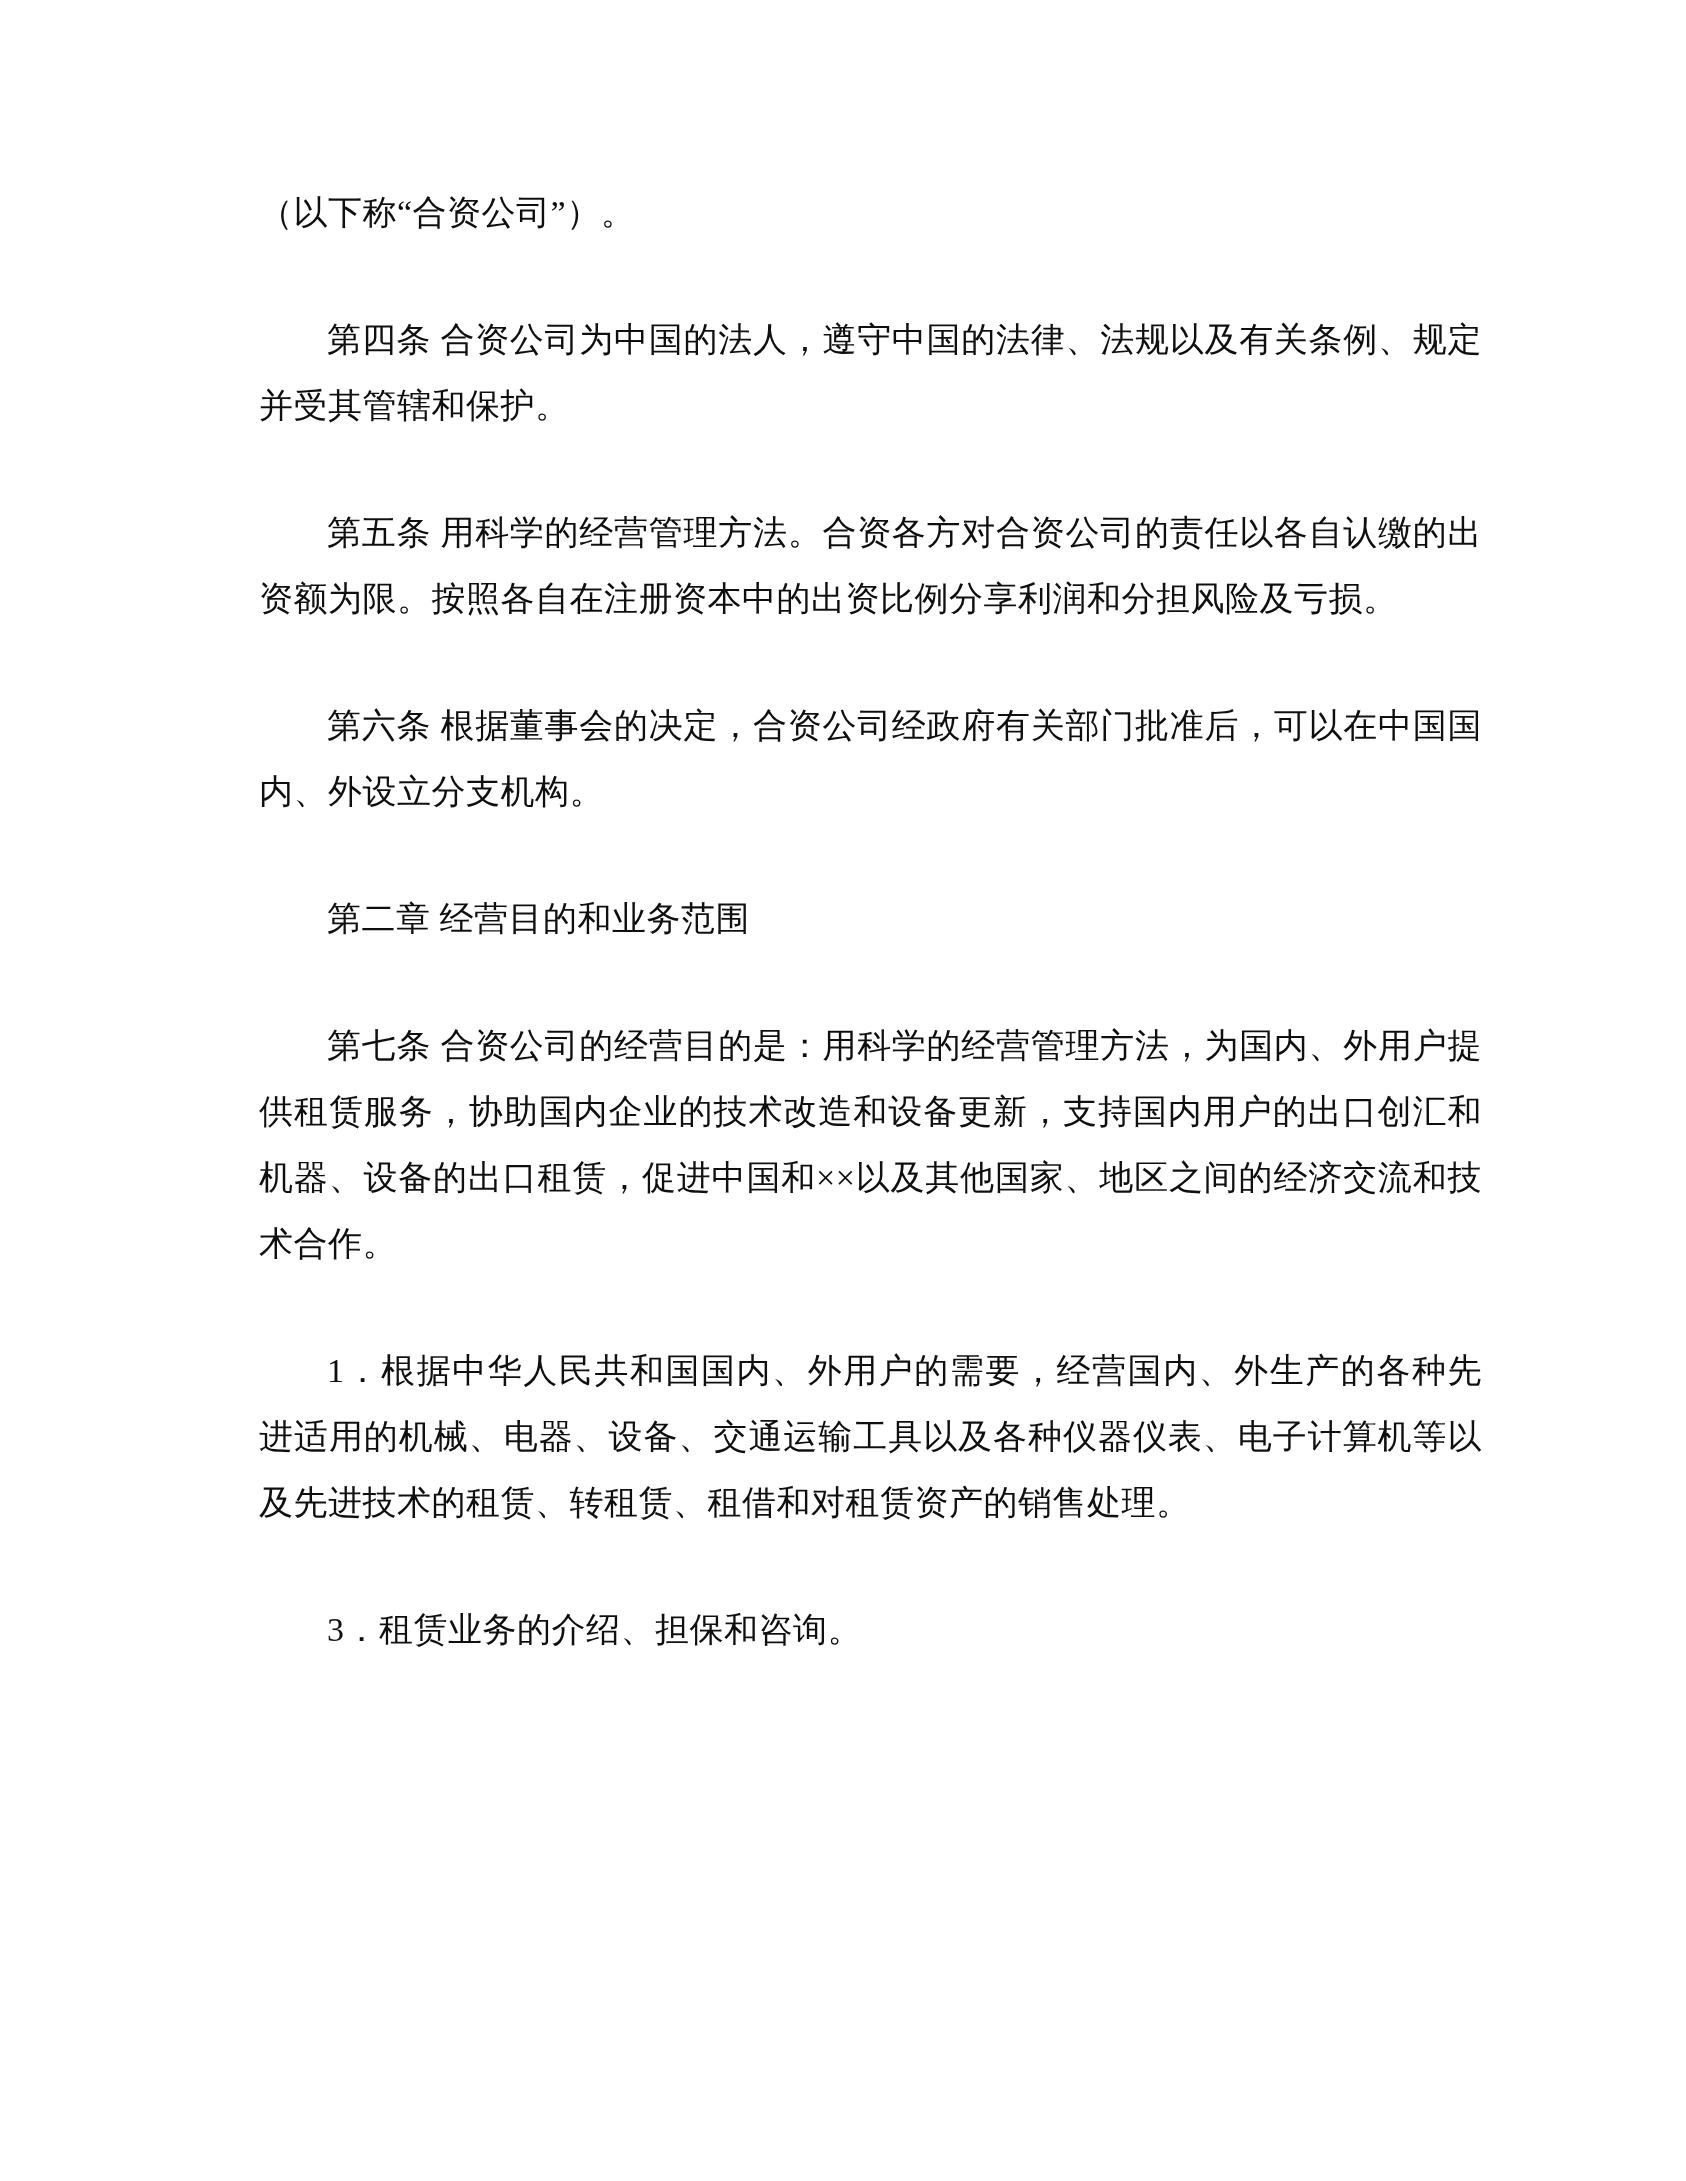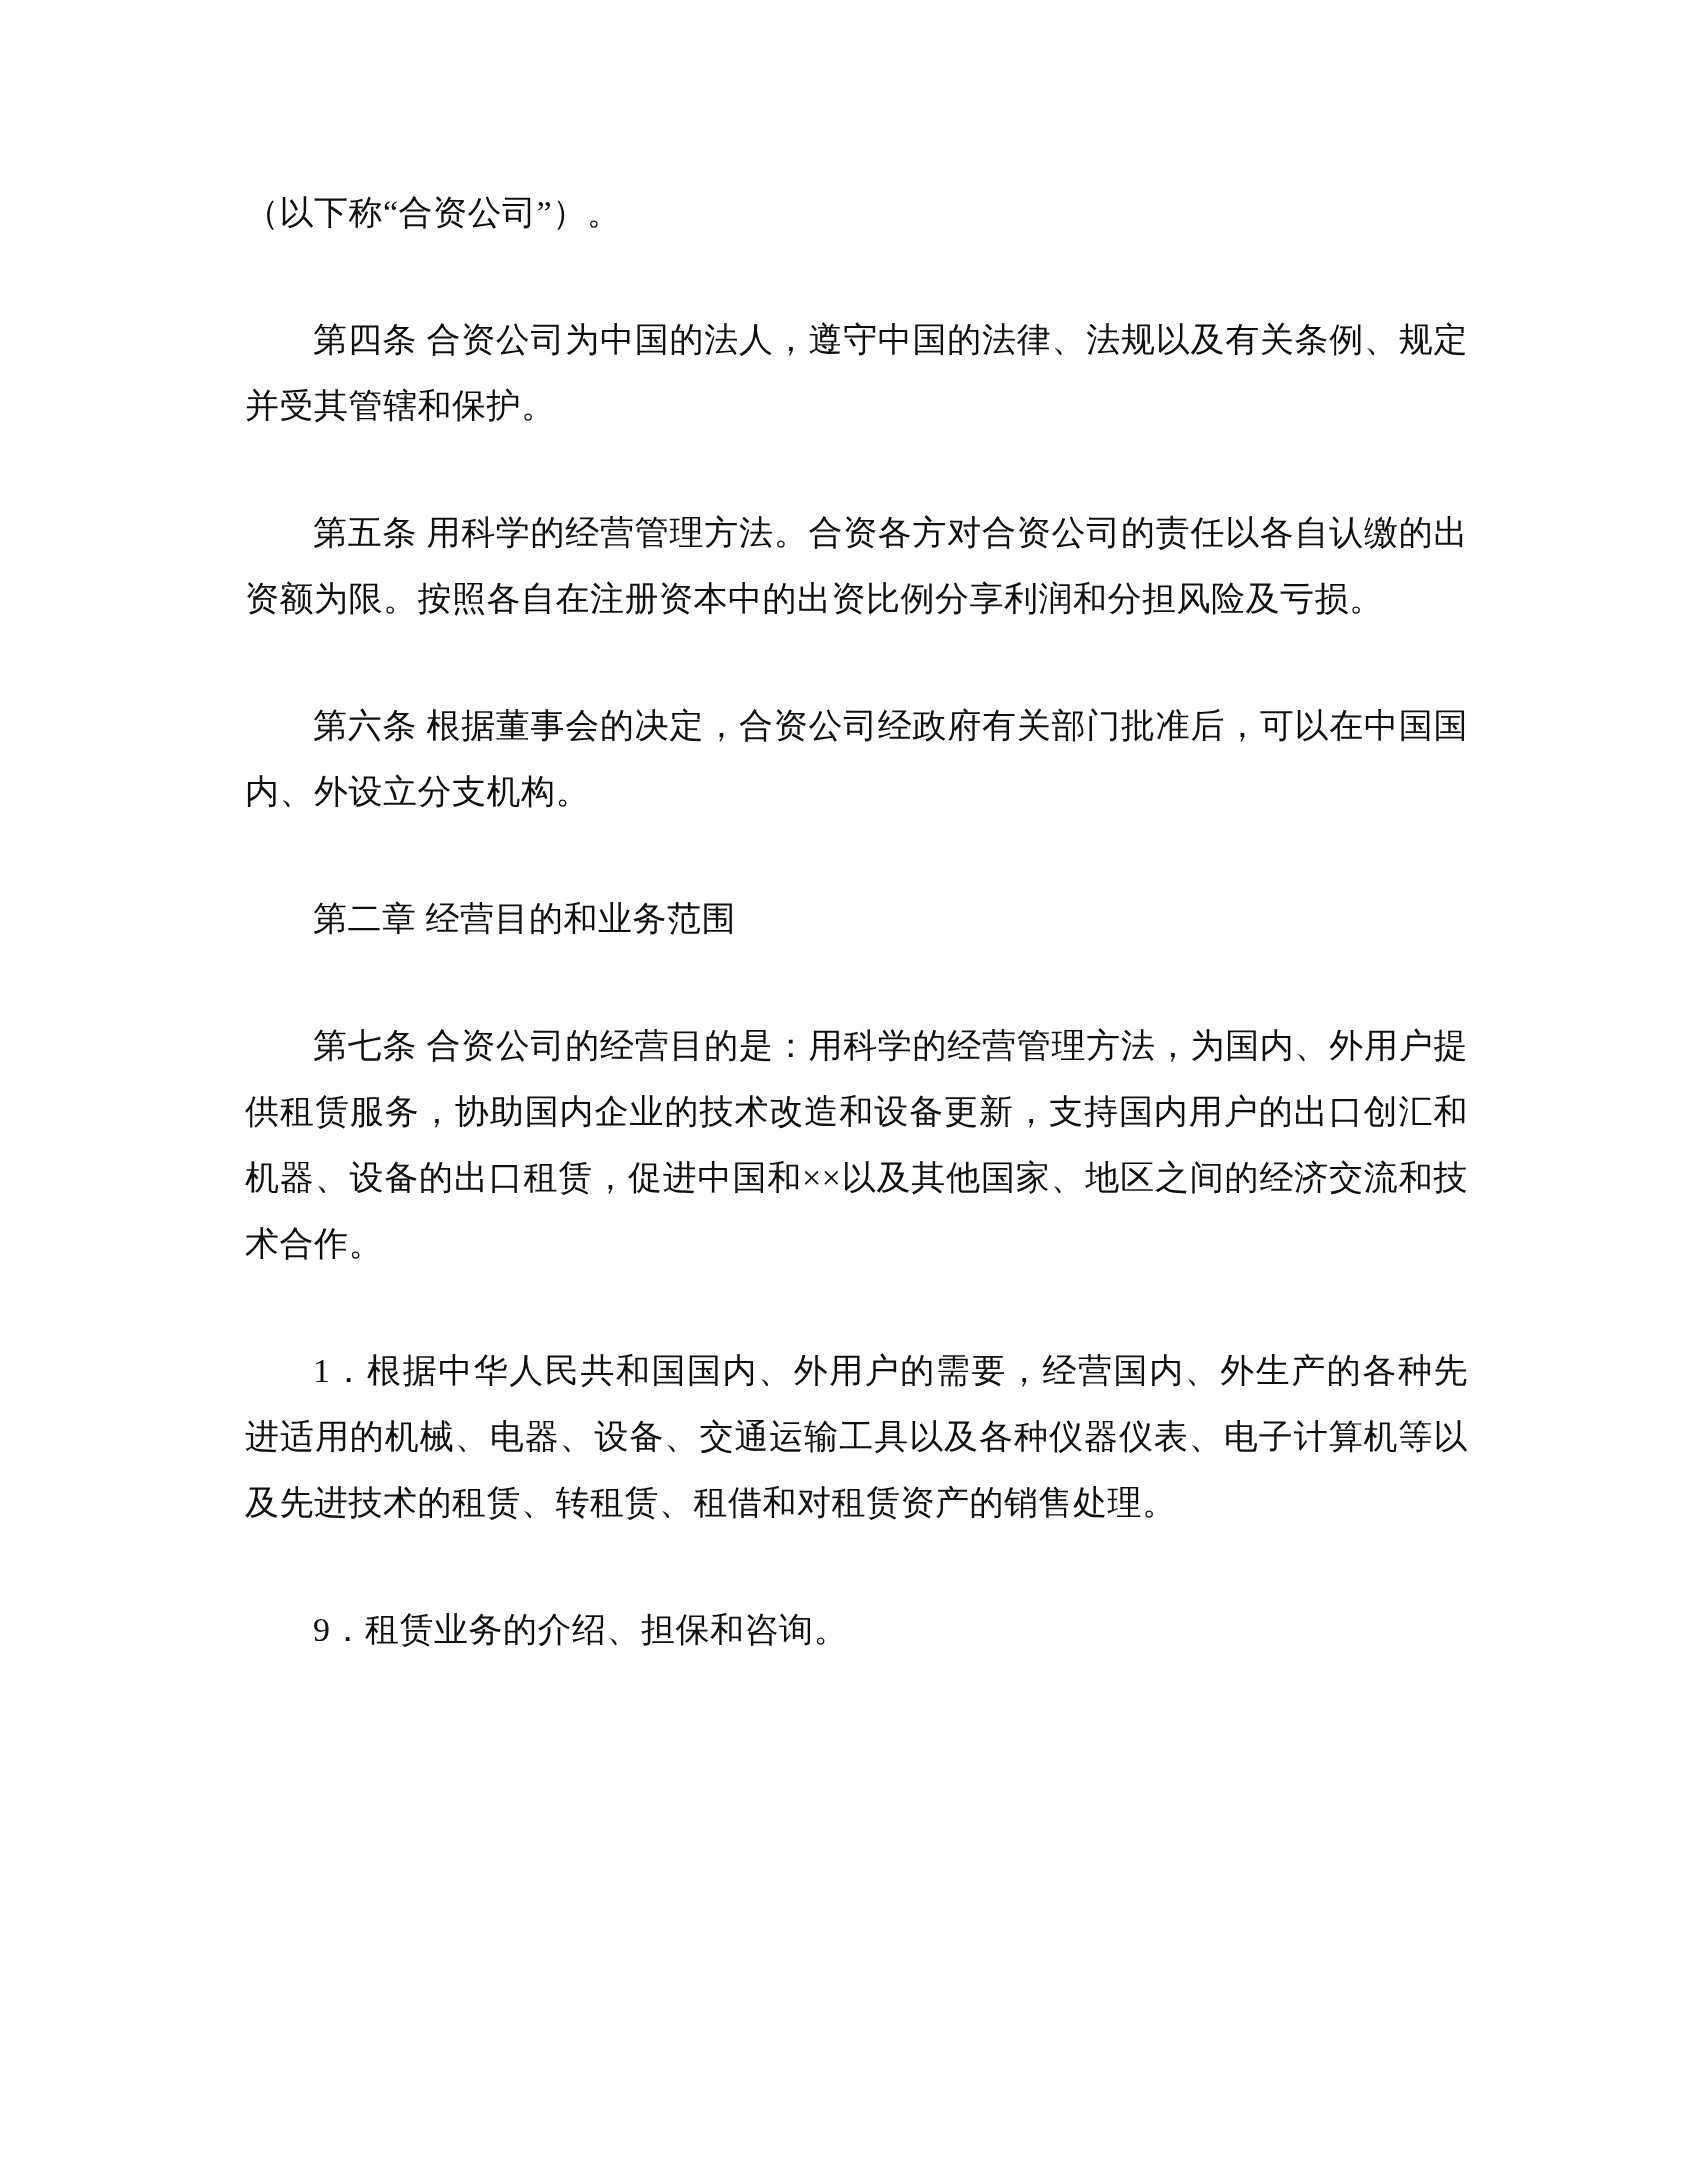--- a/index.html
+++ b/index.html
@@ -14,21 +14,21 @@
   }
   .page {
     position: relative;
     width: 1686px;
     height: 2182px;
     background: #ffffff;
     overflow: hidden;
   }
   .content {
     position: absolute;
-    left: 245px;
+    left: 259px;
     top: 180px;
     width: 1223px;
   }
   .para {
     font-size: 34px;
     line-height: 66px;
     text-align: justify;
     letter-spacing: 0.5px;
     margin-bottom: 61px;
     color: #0f0f0f;
@@ -60,17 +60,17 @@
     <p class="para indent">第六条 根据董事会的决定，合资公司经政府有关部门批准后，可以在中国国内、外设立分支机构。</p>
 
     <p class="para indent">第二章 经营目的和业务范围</p>
 
     <p class="para indent">第七条 合资公司的经营目的是：用科学的经营管理方法，为国内、外用户提供租赁服务，协助国内企业的技术改造和设备更新，支持国内用户的出口创汇和机器、设备的出口租赁，促进中国和××以及其他国家、地区之间的经济交流和技术合作。</p>
 
 
     <p class="para indent">1．根据中华人民共和国国内、外用户的需要，经营国内、外生产的各种先进适用的机械、电器、设备、交通运输工具以及各种仪器仪表、电子计算机等以及先进技术的租赁、转租赁、租借和对租赁资产的销售处理。</p>
 
 
-    <p class="para indent">9．租赁业务的介绍、担保和咨询。</p>
+    <p class="para indent">3．租赁业务的介绍、担保和咨询。</p>
 
   </section>
 </main>
 
 
 </body></html>

